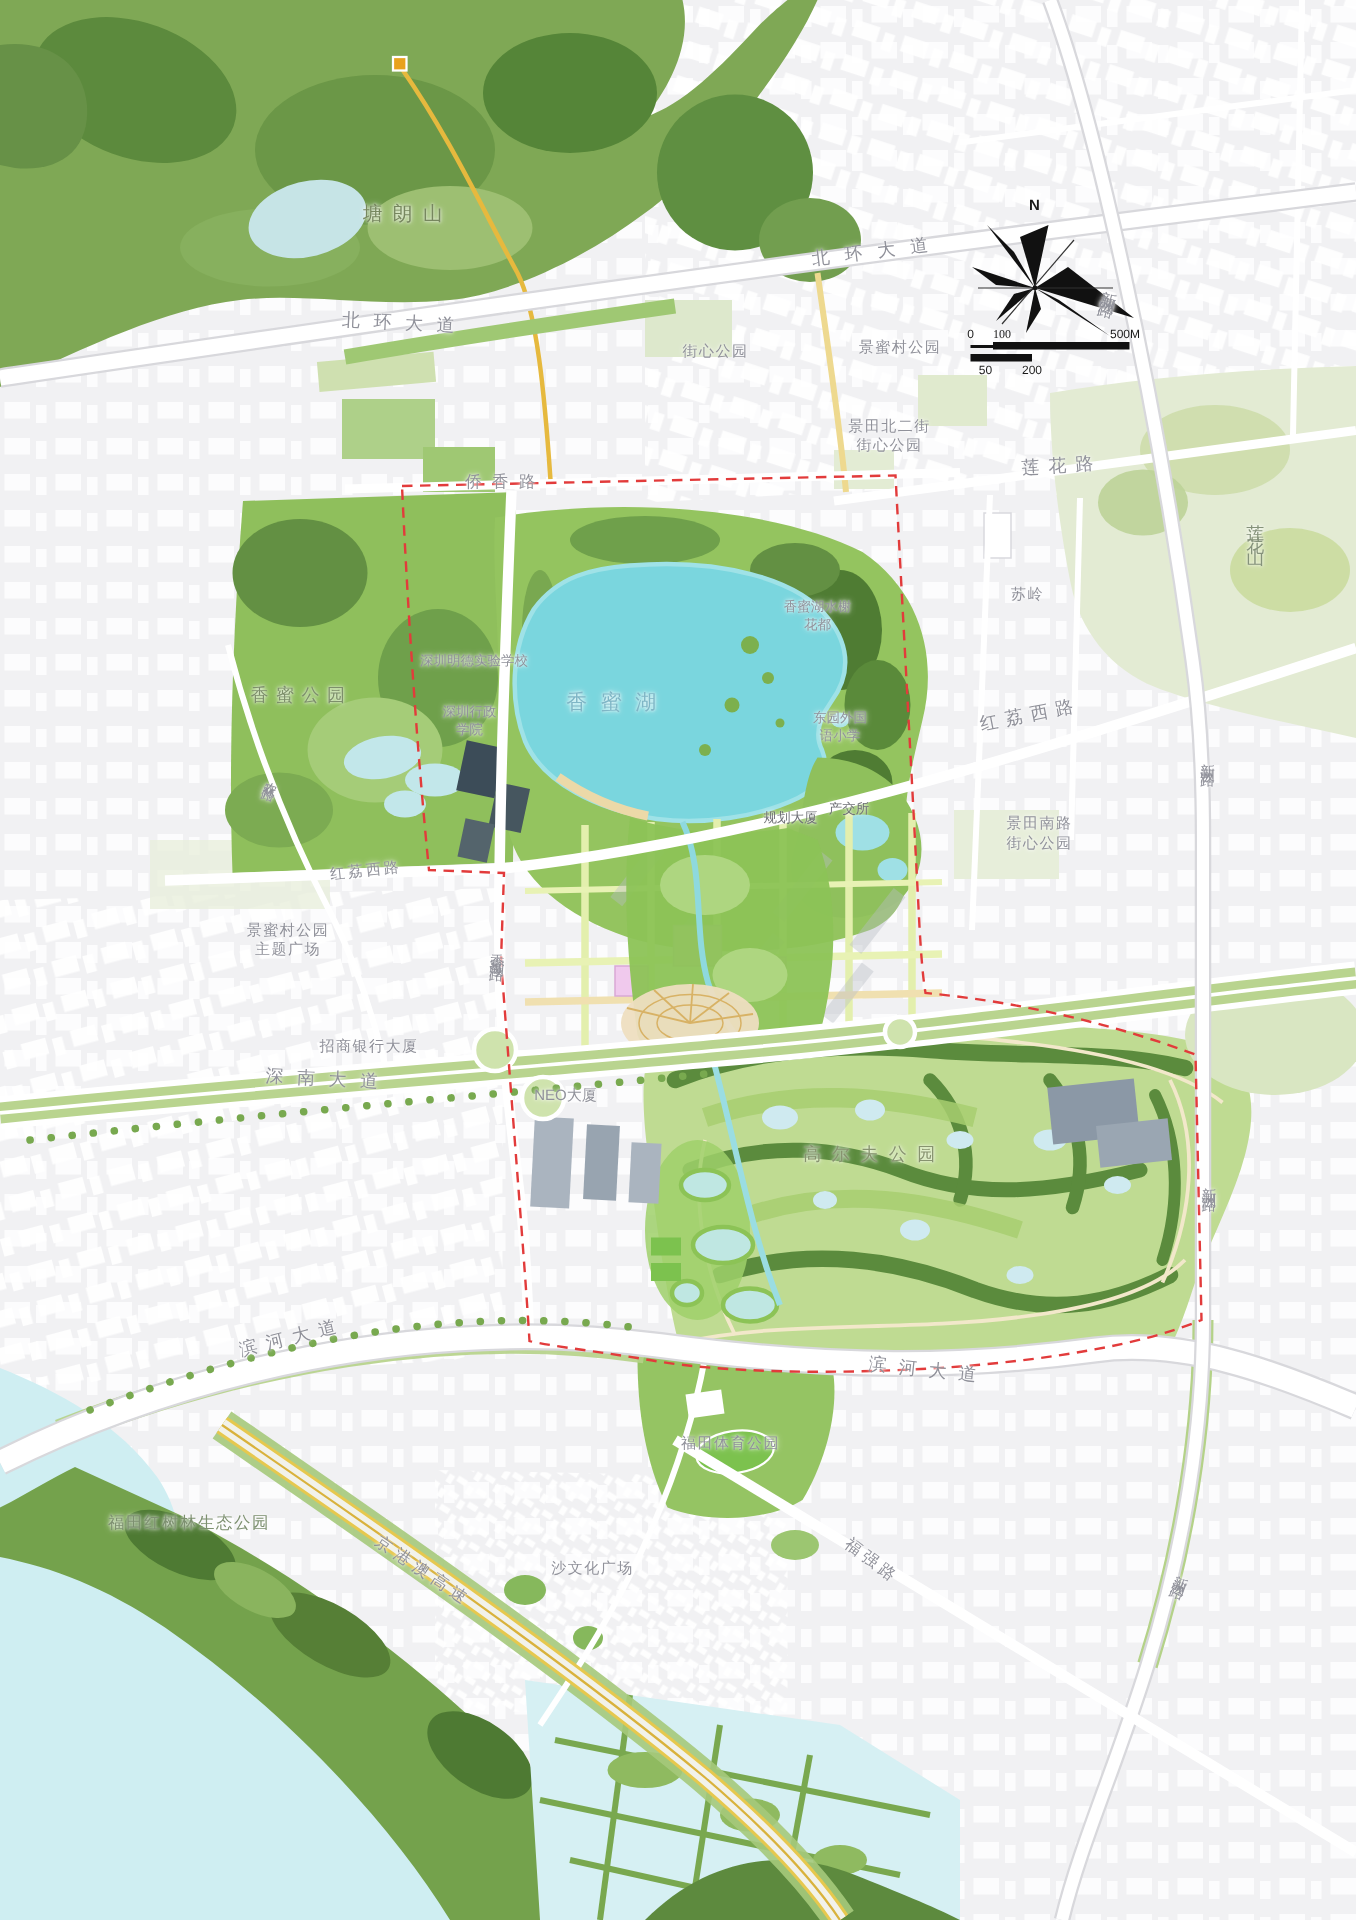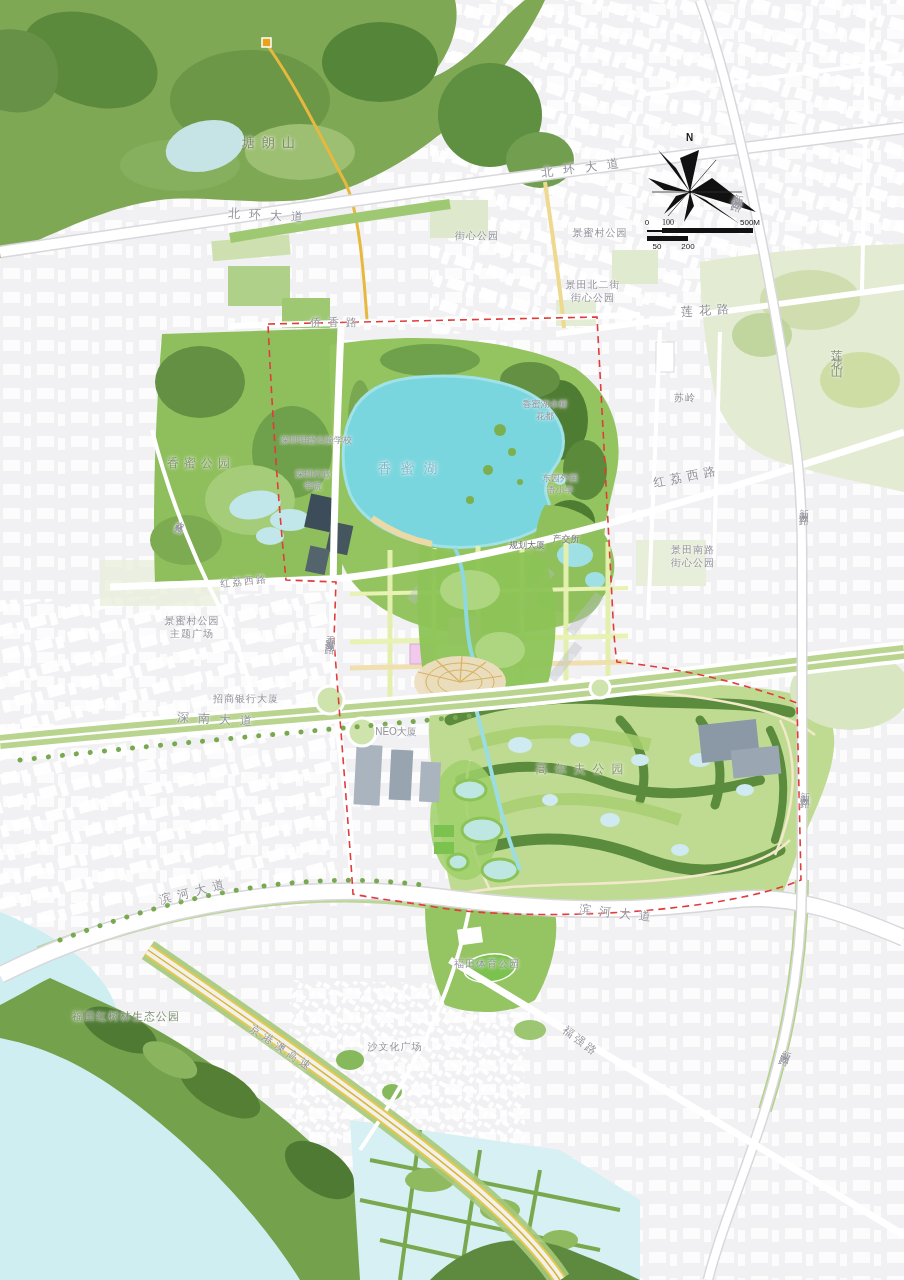--- a/index.html
+++ b/index.html
@@ -335,21 +335,21 @@
       <div class="maplabel" style="left: 244px; top: 581px; font-size: 10px; letter-spacing: 2px; color: rgb(144, 145, 154); transform: translate(-50%, -50%) rotate(-6deg);">红荔西路</div>
       <div class="maplabel" style="left: 192px; top: 627px; font-size: 10px; letter-spacing: 1px; color: rgb(144, 145, 154); transform: translate(-50%, -50%) rotate(0deg);">
         <div>景蜜村公园</div>
         <div>主题广场</div>
       </div>
       <div class="maplabel" style="left: 331px; top: 633px; font-size: 10px; letter-spacing: 3px; color: rgb(144, 145, 154); transform: translate(-50%, -50%) rotate(4deg); writing-mode: vertical-rl;">香蜜湖路</div>
       <div class="maplabel" style="left: 527px; top: 546px; font-size: 9px; letter-spacing: 0px; color: rgb(111, 112, 118); transform: translate(-50%, -50%) rotate(0deg);">规划大厦</div>
       <div class="maplabel" style="left: 566px; top: 540px; font-size: 9px; letter-spacing: 0px; color: rgb(111, 112, 118); transform: translate(-50%, -50%) rotate(0deg);">产交所</div>
       <div class="maplabel" style="left: 206px; top: 698px; font-size: 10px; letter-spacing: 1px; color: rgb(144, 145, 154); transform: translate(-50%, -50%) rotate(0deg); margin-left: 40px;">招商银行大厦</div>
       <div class="maplabel" style="left: 219px; top: 720px; font-size: 12px; letter-spacing: 9px; color: rgb(144, 145, 154); transform: translate(-50%, -50%) rotate(3deg);">深南大道</div>
-      <div class="maplabel" style="left: 377px; top: 731px; font-size: 10px; letter-spacing: 0px; color: rgb(144, 145, 154); transform: translate(-50%, -50%) rotate(0deg); margin-left: 19px;">NEO大厦</div>
+      <div class="maplabel" style="left: 377px; top: 731px; font-size: 10px; letter-spacing: 0px; color: rgb(144, 145, 154); transform: translate(-50%, -50%) rotate(0deg);">NEO大厦</div>
       <div class="maplabel" style="left: 583px; top: 770px; font-size: 12px; letter-spacing: 7px; color: rgb(135, 147, 111); transform: translate(-50%, -50%) rotate(0deg);">高尔夫公园</div>
       <div class="maplabel" style="left: 195px; top: 892px; font-size: 12px; letter-spacing: 6px; color: rgb(144, 145, 154); transform: translate(-50%, -50%) rotate(-14deg);">滨河大道</div>
       <div class="maplabel" style="left: 619px; top: 914px; font-size: 12px; letter-spacing: 8px; color: rgb(144, 145, 154); transform: translate(-50%, -50%) rotate(6deg);">滨河大道</div>
       <div class="maplabel" style="left: 487px; top: 963px; font-size: 10px; letter-spacing: 1px; color: rgb(144, 145, 154); transform: translate(-50%, -50%) rotate(0deg);">福田体育公园</div>
       <div class="maplabel" style="left: 581px; top: 1041px; font-size: 11px; letter-spacing: 3px; color: rgb(144, 145, 154); transform: translate(-50%, -50%) rotate(37deg);">福强路</div>
       <div class="maplabel" style="left: 282px; top: 1048px; font-size: 11px; letter-spacing: 4px; color: rgb(144, 145, 154); transform: translate(-50%, -50%) rotate(34deg);">京港澳高速</div>
       <div class="maplabel" style="left: 126px; top: 1016px; font-size: 11px; letter-spacing: 1px; color: rgb(125, 144, 112); transform: translate(-50%, -50%) rotate(0deg);">福田红树林生态公园</div>
       <div class="maplabel" style="left: 395px; top: 1046px; font-size: 10px; letter-spacing: 1px; color: rgb(144, 145, 154); transform: translate(-50%, -50%) rotate(0deg);">沙文化广场</div>
       <div class="maplabel" style="left: 182px; top: 517px; font-size: 9px; letter-spacing: 2px; color: rgb(144, 145, 154); transform: translate(-50%, -50%) rotate(18deg); writing-mode: vertical-rl;">农林路</div>
     </div>

